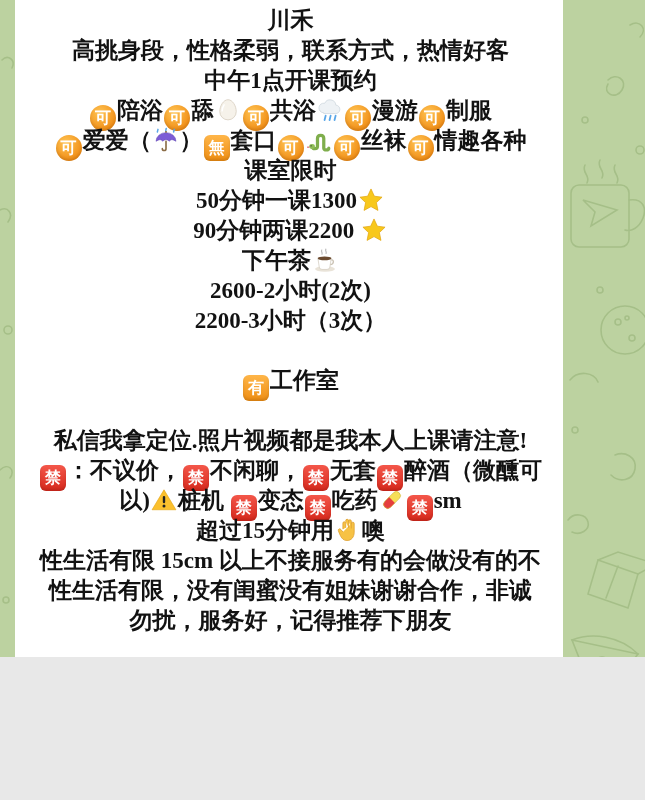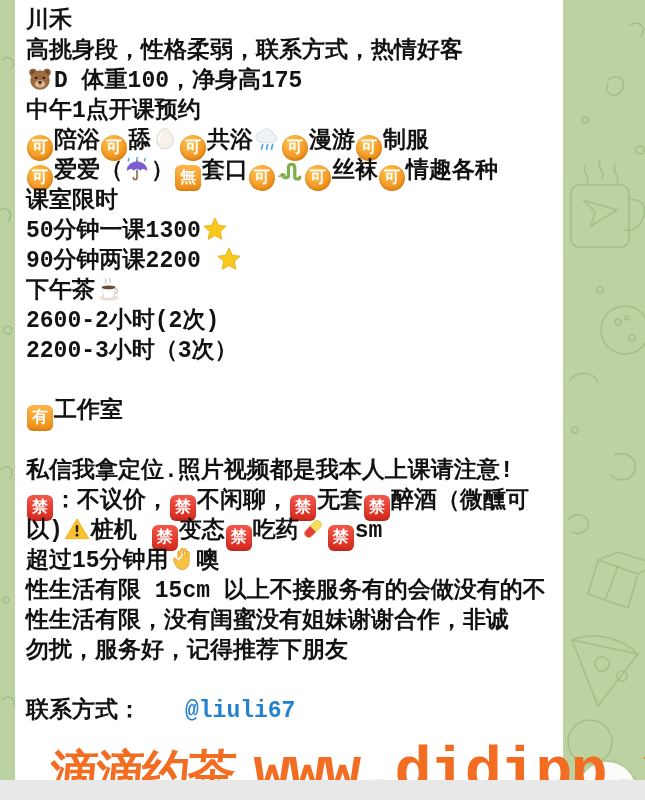--- a/index.html
+++ b/index.html
@@ -1,17 +1,17 @@
 <!DOCTYPE html>
 <html><head>
 <meta charset="utf-8">
 <style>
   html,body{margin:0;padding:0;background:#e8e8e8;}
-  #screen{position:relative;width:645px;height:780px;overflow:hidden;
-    font-family:Liberation Mono, monospace;}
+  #screen{position:relative;width:645px;height:657px;overflow:hidden;
+    font-family:Liberation Serif, serif;text-align:center;}
   
   #bg{position:absolute;inset:0;background:#bcd2a0;}
   #bg svg{position:absolute;inset:0;}
   
   #bubble{position:absolute;left:15px;top:0;width:548px;height:800px;background:#ffffff;z-index:1;}
   #msg{position:absolute;left:11px;top:6px;right:8px;color:#121212;font-size:23px;
     line-height:30px;font-weight:600;letter-spacing:0;}
   .msg-line{height:30px;white-space:nowrap;overflow:visible;}
   
   .emoji{display:inline-flex;width:26px;height:26px;vertical-align:-5px;margin:0 1px;
@@ -91,34 +91,20 @@
         <path d="M2 700c6-6 14-2 12 6"></path>
       </g>
     </svg>
   </div>
 
   <div id="bubble">
     <div id="msg">
       <div id="lines">
           <div class="msg-line">川禾</div>
           <div class="msg-line">高挑身段，性格柔弱，联系方式，热情好客</div>
-          <div class="msg-line"><span class="emoji">
-              <svg viewBox="0 0 24 24">
-                <circle cx="5.5" cy="6" r="3.4" fill="#8d5a36"></circle>
-                <circle cx="18.5" cy="6" r="3.4" fill="#8d5a36"></circle>
-                <circle cx="5.5" cy="6" r="1.5" fill="#6b3f22"></circle>
-                <circle cx="18.5" cy="6" r="1.5" fill="#6b3f22"></circle>
-                <circle cx="12" cy="13" r="9" fill="#9c6a40"></circle>
-                <ellipse cx="12" cy="16.6" rx="4.8" ry="3.4" fill="#dcbb92"></ellipse>
-                <ellipse cx="12" cy="15" rx="1.7" ry="1.2" fill="#34200f"></ellipse>
-                <path d="M12 16v1.8" stroke="#34200f" stroke-width="0.9" fill="none"></path>
-                <circle cx="8.5" cy="11" r="1.1" fill="#241508"></circle>
-                <circle cx="15.5" cy="11" r="1.1" fill="#241508"></circle>
-              </svg>
-            </span>D 体重100，净身高175</div>
           <div class="msg-line">中午1点开课预约</div>
           <div class="msg-line"><span class="emoji em-box em-ke">可</span>陪浴<span class="emoji em-box em-ke">可</span>舔<span class="emoji">
               <svg viewBox="0 0 24 24">
                 <path d="M12 2.5c4.1 0 7.6 5.6 7.6 11a7.6 7.6 0 0 1-15.2 0c0-5.4 3.5-11 7.6-11z" fill="#f6f2ea" stroke="#d9d0c1" stroke-width="0.8"></path>
                 <path d="M8.4 7.2c-1 1.5-1.8 3.6-1.8 5.6" stroke="#ffffff" stroke-width="1.4" fill="none" stroke-linecap="round"></path>
               </svg>
             </span><span class="emoji em-box em-ke">可</span>共浴<span class="emoji">
               <svg viewBox="0 0 24 24">
                 <path d="M6.2 14.5a4.4 4.4 0 1 1 .9-8.7A5.4 5.4 0 0 1 17.4 7.5 3.9 3.9 0 0 1 17 15.3H6.2z" fill="#eef2f5" stroke="#c6d0d8" stroke-width="0.6"></path>
                 <g stroke="#5aa7e8" stroke-width="1.7" stroke-linecap="round">

